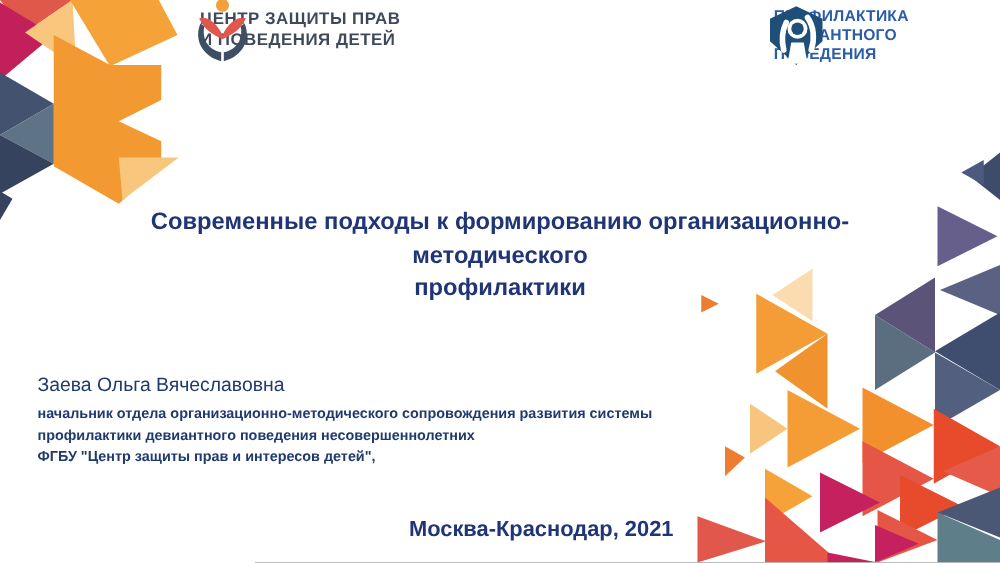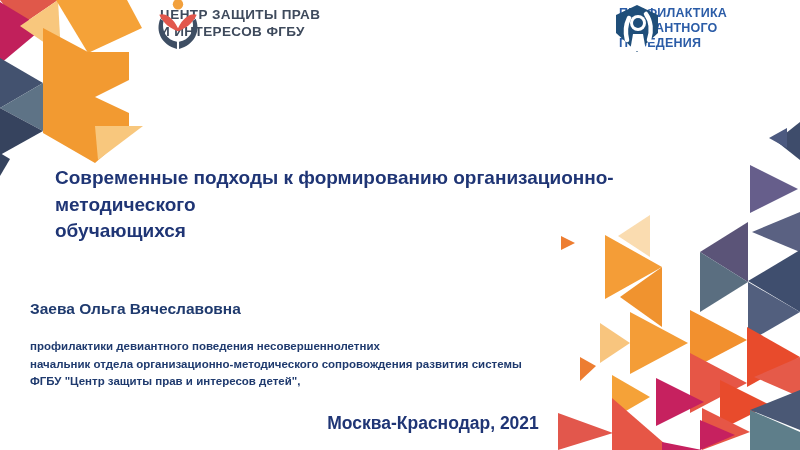--- a/index.html
+++ b/index.html
@@ -12,26 +12,26 @@
   .mosaic-right{left:550px;top:120px;}
   
   .logo{position:absolute;display:flex;align-items:center;z-index:5;}
   .logo-left{left:152px;top:6px;}
   .logo-right{left:612px;top:6px;}
   .logo .icon{flex:0 0 auto;}
   .logo-left .text{margin-left:8px;color:#3e4a5c;font-weight:bold;font-size:13.5px;line-height:17px;letter-spacing:.4px;}
   .logo-right .text{margin-left:7px;color:#2b5ca7;font-weight:bold;font-size:12.5px;line-height:15px;letter-spacing:.2px;}
   
   .title{
-    position:absolute;left:55px;top:165px;width:690px;text-align:left;
+    position:absolute;left:55px;top:165px;width:690px;text-align:center;
     color:#1f3575;font-weight:bold;font-size:19px;line-height:26.5px;z-index:6;
   }
   
   .author{position:absolute;left:30px;top:300px;color:#1f3a6e;z-index:6;}
-  .author .name{font-weight:bold;font-size:15.5px;margin-bottom:20px;}
+  .author .name{font-weight:normal;font-size:15.5px;margin-bottom:5px;}
   .author .line{font-weight:bold;font-size:11.5px;line-height:17.5px;}
   
   .footer{
     position:absolute;left:0;top:413px;width:800px;text-align:center;
     transform:translateX(33px);color:#1f3575;font-weight:bold;font-size:17.5px;z-index:6;
   }
 </style>
 </head>
 <body>
 
@@ -89,21 +89,21 @@
 
   <div class="logo logo-left">
     <svg class="icon" width="52" height="52" viewBox="0 0 50 50">
       <circle cx="25" cy="7" r="5" fill="#f2a03c"></circle>
       <path fill="#e2574c" d="M25,30 C20,19 12,15 7,17 C11,26 18,30 25,33 C32,30 39,26 43,17 C38,15 30,19 25,30 Z"></path>
       <path fill="#3e4e63" d="M8,21 C3,33 9,46 24,50 L24,43 C14,41 9,33 11,23 Z"></path>
       <path fill="#3e4e63" d="M42,21 C47,33 41,46 26,50 L26,43 C36,41 41,33 39,23 Z"></path>
     </svg>
     <div class="text">
       <div>ЦЕНТР ЗАЩИТЫ ПРАВ</div>
-      <div>И ИНТЕРЕСОВ ФГБУ</div>
+      <div>И ПОВЕДЕНИЯ ДЕТЕЙ</div>
     </div>
   </div>
 
   <div class="logo logo-right">
     <svg class="icon" width="50" height="50" viewBox="0 0 50 50">
       <path fill="#1f4e79" d="M25,1 L46,11 L46,29 L25,48 L4,29 L4,11 Z"></path>
       <circle cx="26" cy="19" r="8" fill="#ffffff"></circle>
       <circle cx="26" cy="19" r="5" fill="#1f4e79"></circle>
       <path fill="none" stroke="#ffffff" stroke-width="4.5" stroke-linecap="round" d="M15,36 C13,28 14,20 17,14"></path>
       <path fill="none" stroke="#ffffff" stroke-width="4.5" stroke-linecap="round" d="M37,36 C40,27 39,17 34,10"></path>
@@ -111,25 +111,25 @@
     </svg>
     <div class="text">
       <div>ПРОФИЛАКТИКА</div>
       <div>ДЕВИАНТНОГО</div>
       <div>ПОВЕДЕНИЯ</div>
     </div>
   </div>
 
   <div class="title">
     <div>Современные подходы к формированию организационно-методического</div>
-    <div>обучающихся</div>
+    <div>профилактики</div>
   </div>
 
   <div class="author">
     <div class="name">Заева Ольга Вячеславовна</div>
+    <div class="line">начальник отдела организационно-методического сопровождения развития системы</div>
     <div class="line">профилактики девиантного поведения несовершеннолетних</div>
-    <div class="line">начальник отдела организационно-методического сопровождения развития системы</div>
     <div class="line">ФГБУ "Центр защиты прав и интересов детей",</div>
   </div>
 
   <div class="footer">Москва-Краснодар, 2021</div>
 
 </div>
 
 </body></html>

